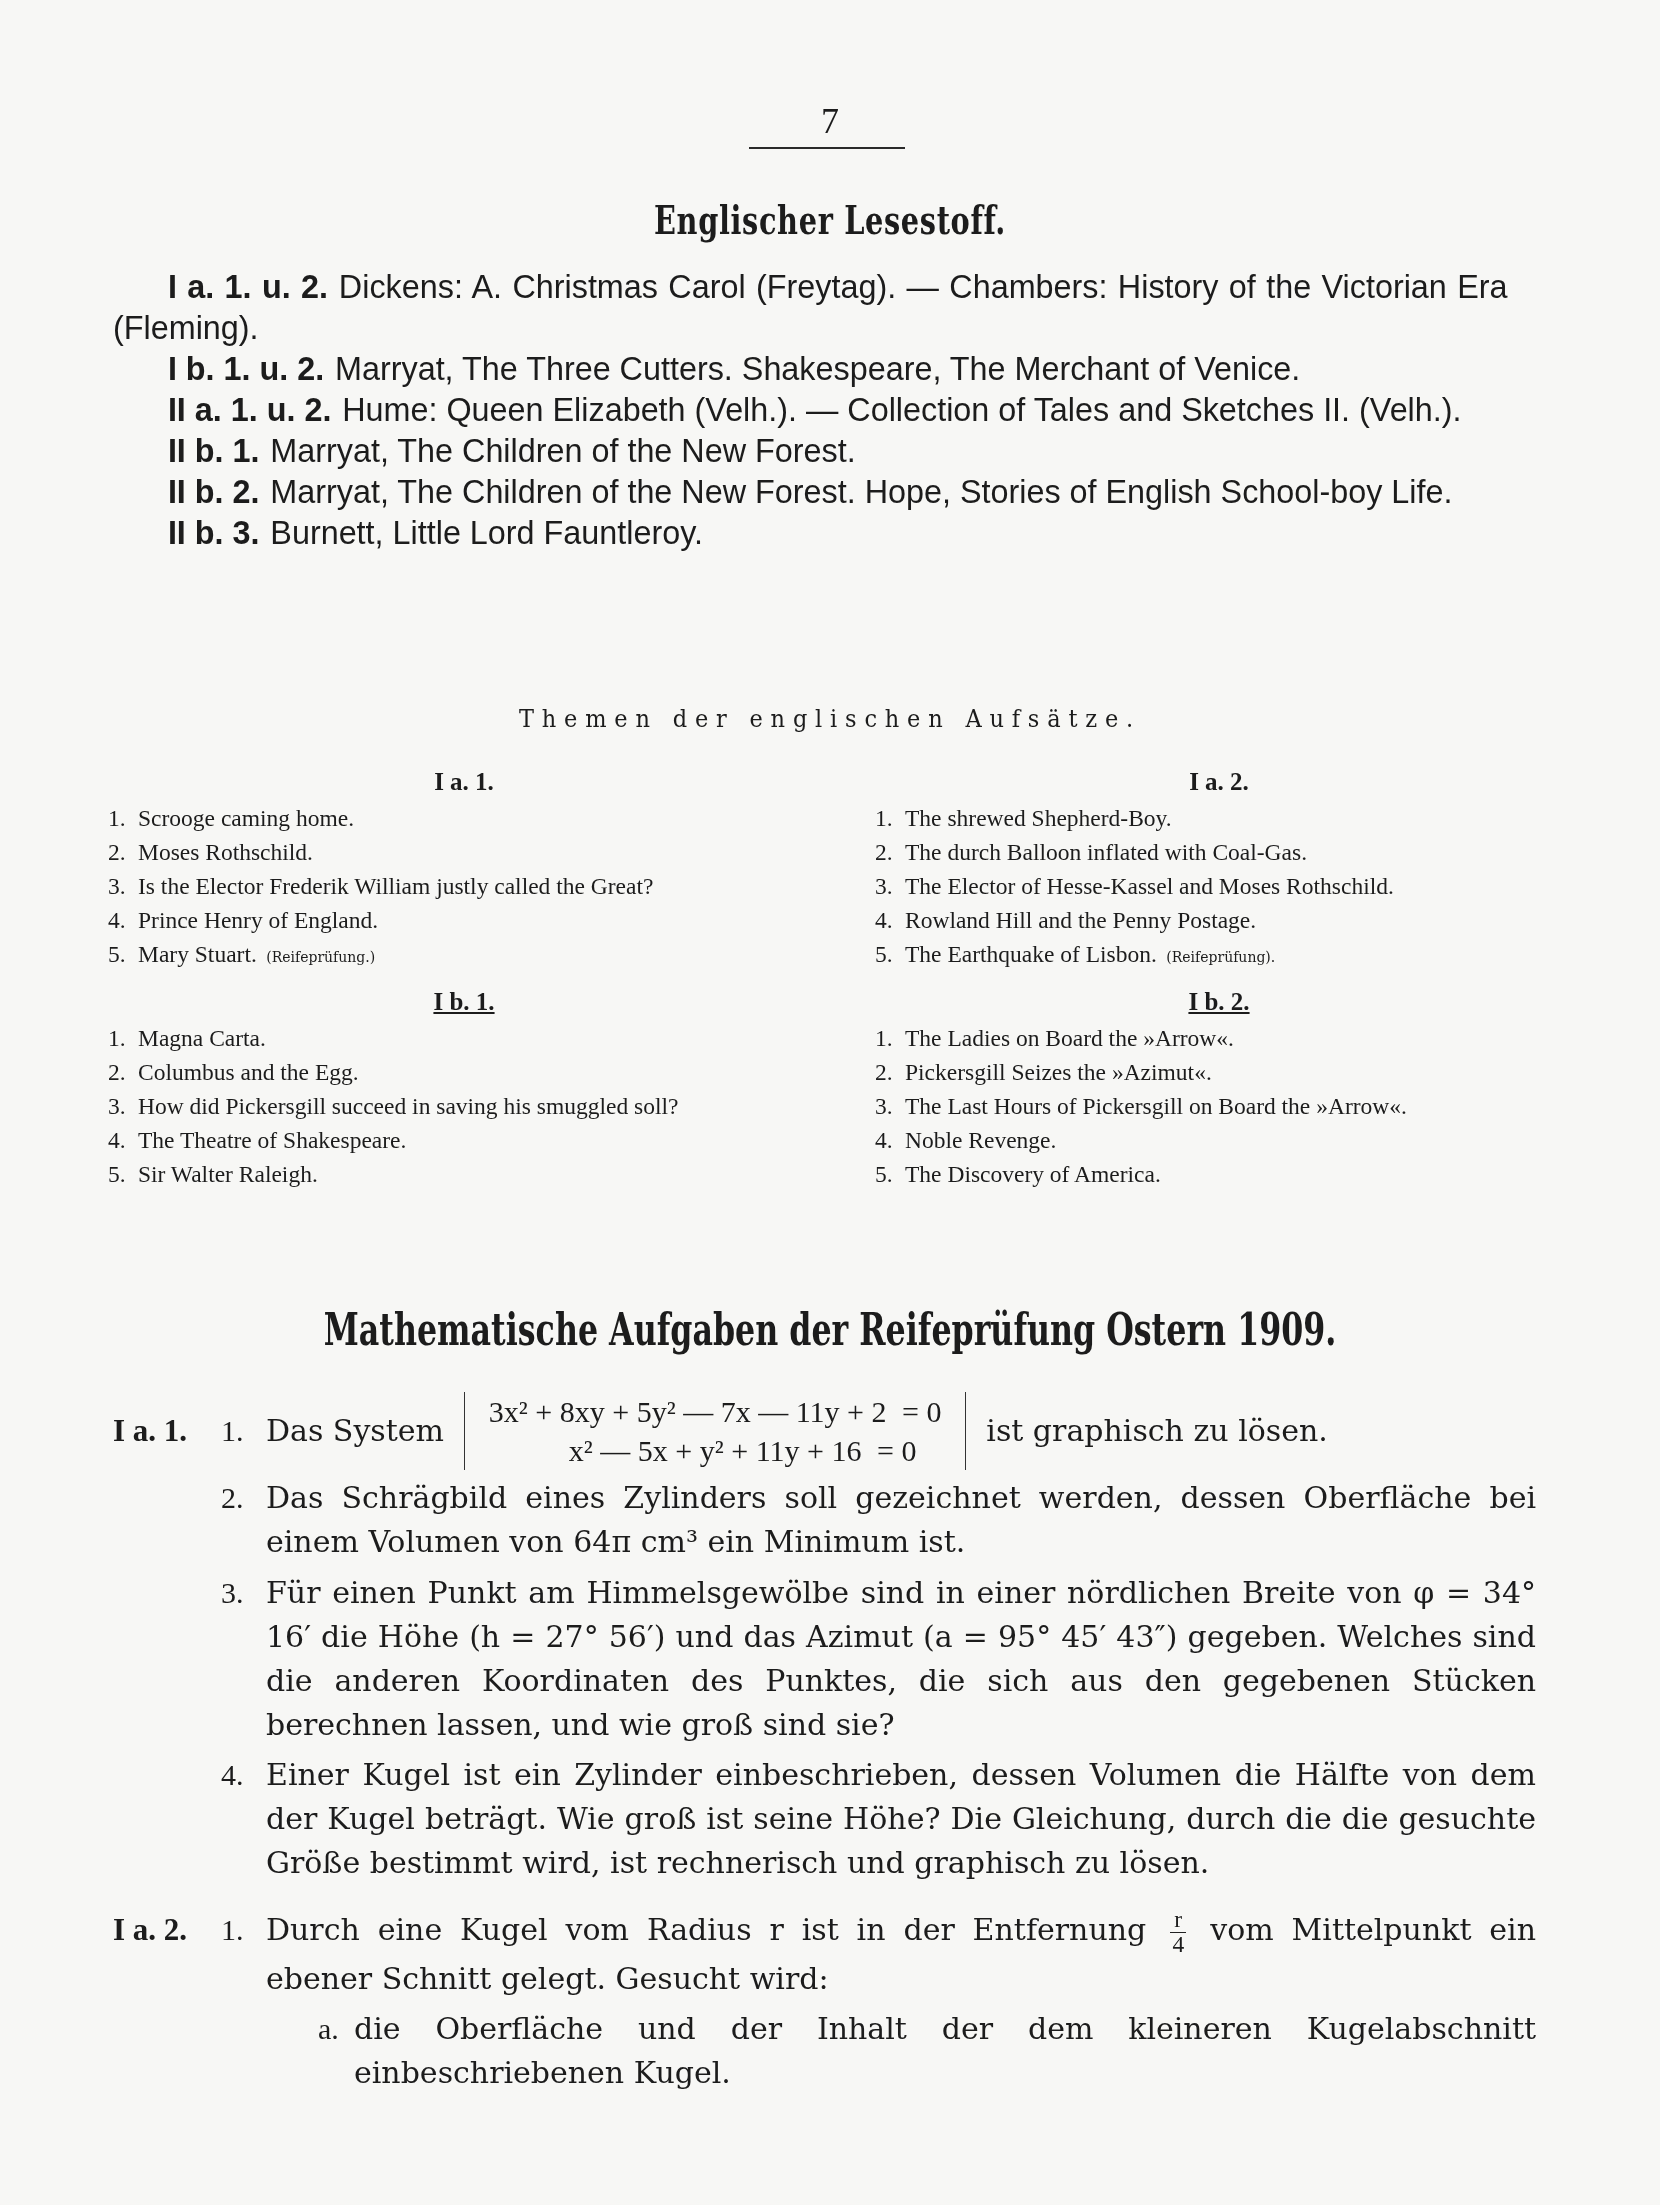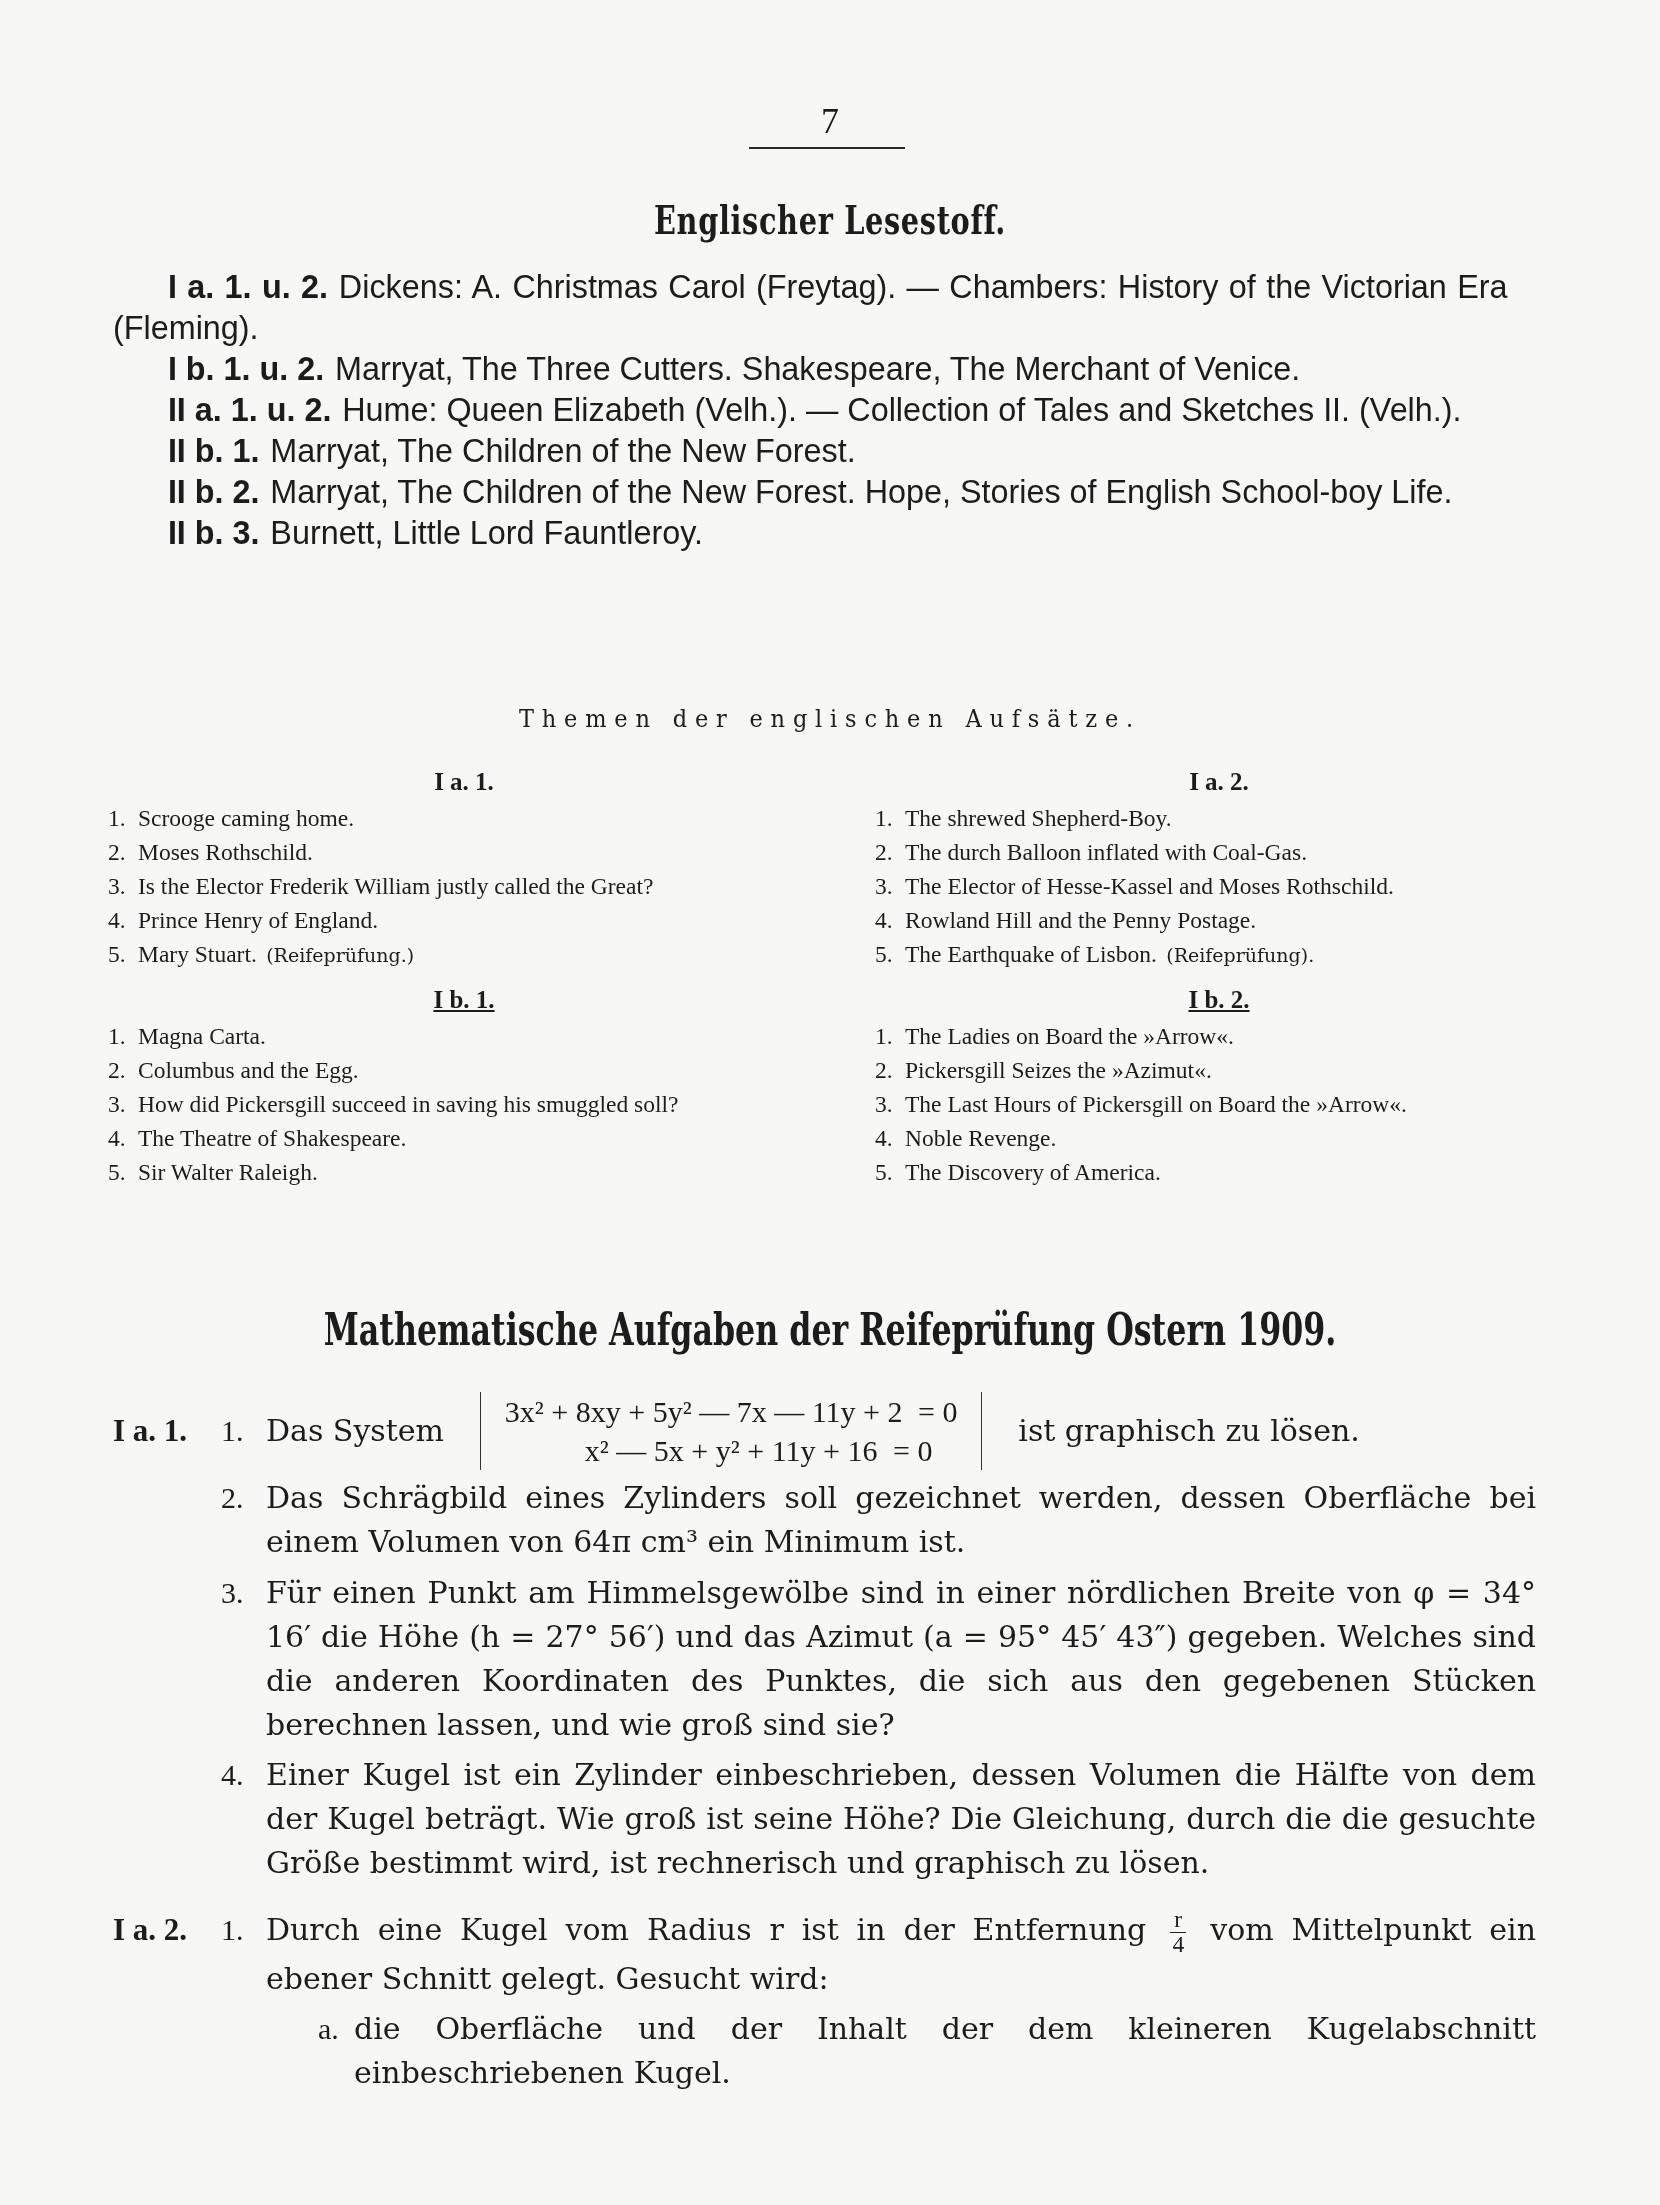--- a/index.html
+++ b/index.html
@@ -17,29 +17,29 @@
   .reading .cls { font-weight: bold; margin-right: 11px; }
 
   .cols { position: absolute; top: 760px; left: 108px; width: 1455px; display: flex; justify-content: space-between; font-family: "Liberation Serif", serif; font-size: 23.5px; line-height: 34px; }
   .col { width: 712px; }
   .col.right { width: 688px; }
   .group-title { text-align: center; font-weight: bold; font-size: 25px; line-height: 38px; margin: 3.1px 0 0 0; }
   .group-title.spaced { margin-top: 9px; text-decoration: underline; }
   .topic { display: flex; }
   .topic .num { width: 30px; flex: none; }
   .topic .txt { flex: 1; }
-  .note { font-family: "DejaVu Serif", serif; font-size: 19px; margin-left: 9.4px; }
+  .note { font-family: "DejaVu Serif", serif; font-size: 14px; margin-left: 9.4px; }
 
   .math { position: absolute; left: 113px; width: 1423px; top: 1392px; font-family: "DejaVu Serif", serif; font-size: 30px; line-height: 44px; }
   .mrow { display: flex; align-items: flex-start; }
   .mcls { width: 108px; flex: none; font-family: "Liberation Serif", serif; font-weight: bold; font-size: 31px; }
   .mnum { width: 45px; flex: none; font-family: "Liberation Serif", serif; font-size: 30px; }
   .mtext { flex: 1; text-align: justify; }
   .indent { padding-left: 108px; }
-  .system { display: flex; align-items: center; gap: 16px; }
+  .system { display: flex; align-items: center; }
   .sys-label { margin-right: 20.3px; }
   .sys-box { border-left: 1.6px solid #333; border-right: 1.6px solid #333; padding: 0 23.5px; font-family: "Liberation Serif", serif; font-size: 30px; line-height: 39px; }
   .sys-box .eq { display: flex; justify-content: center; }
   .sys-box .eq span.lhs { padding-right: 15.6px; }
   .sys-tail { margin-left: 20.3px; }
   .frac { display: inline-flex; flex-direction: column; align-items: center; vertical-align: middle; font-family: "Liberation Serif", serif; font-size: 23.5px; line-height: 23.5px; margin: 0 6.3px; }
   .frac .bar { width: 15.6px; height: 1.6px; background: #222; }
   .sub-a { display: flex; padding-left: 205px; }
   .sub-a .lbl { width: 36px; flex: none; font-family: "Liberation Serif", serif; }
   .gap-s { height: 6.3px; }

